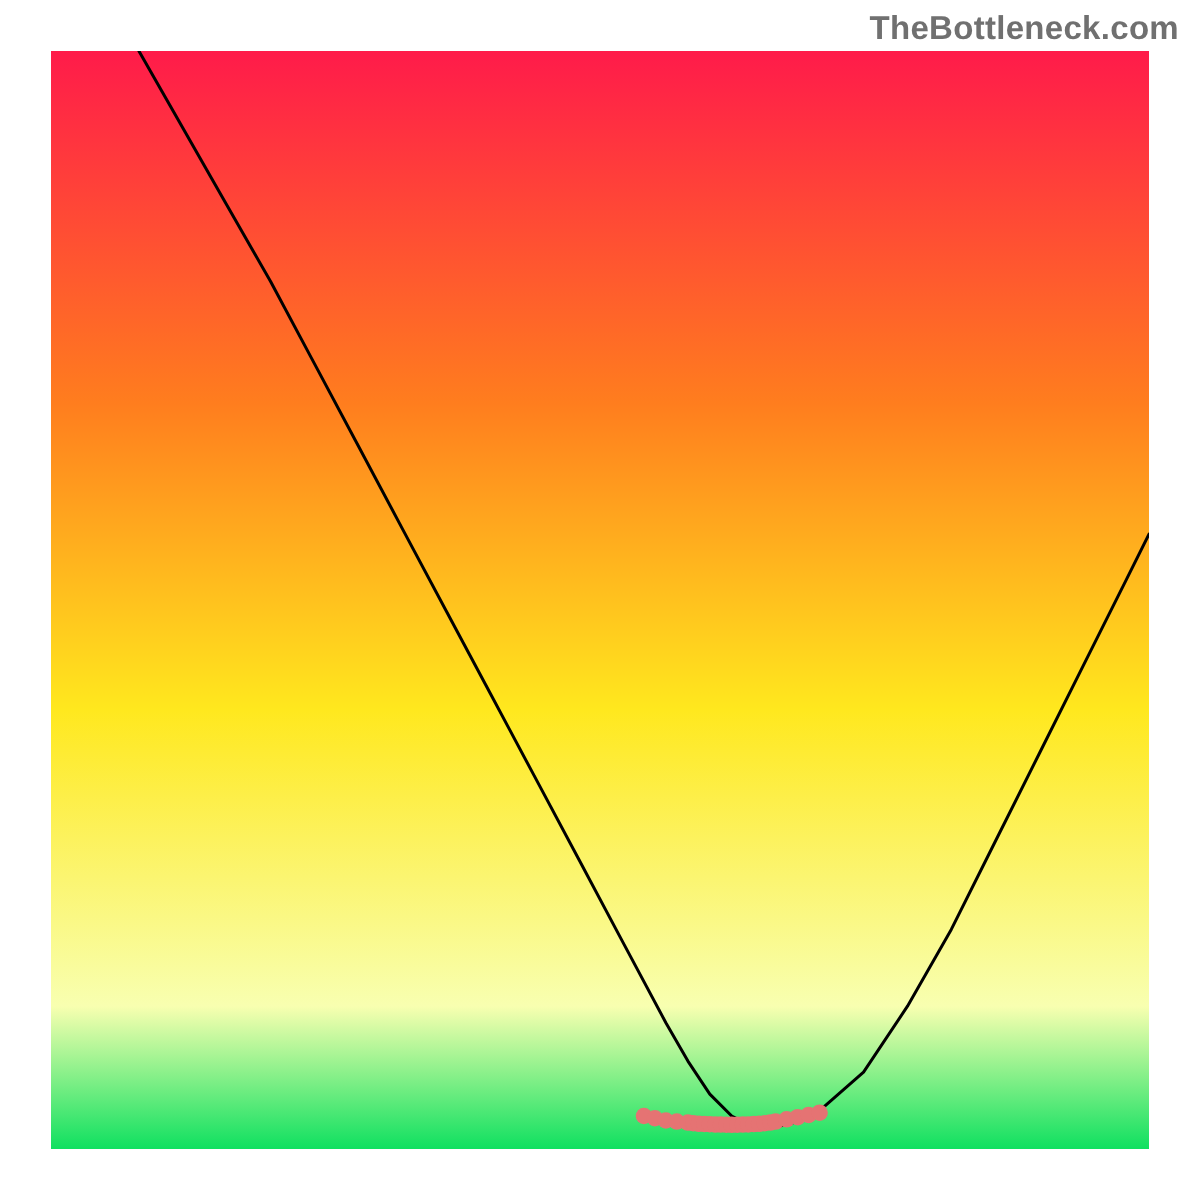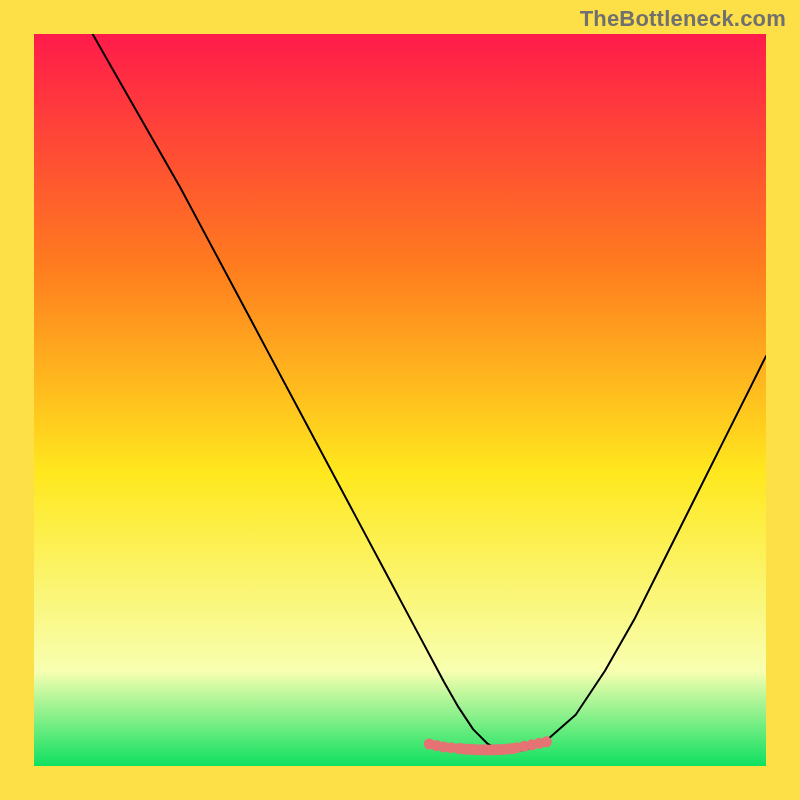--- a/index.html
+++ b/index.html
@@ -8,21 +8,21 @@
     width: 800px;
     height: 800px;
     background: #000;
     overflow: hidden;
     font-family: Arial, Helvetica, sans-serif;
   }
   .frame {
     position: relative;
     width: 800px;
     height: 800px;
-    background: #fde047;
+    background: #ffffff;
   }
   .watermark {
     position: absolute;
     top: 6px;
     right: 14px;
     color: #707070;
     font-size: 22px;
     font-weight: 600;
     letter-spacing: 0.2px;
     z-index: 5;

